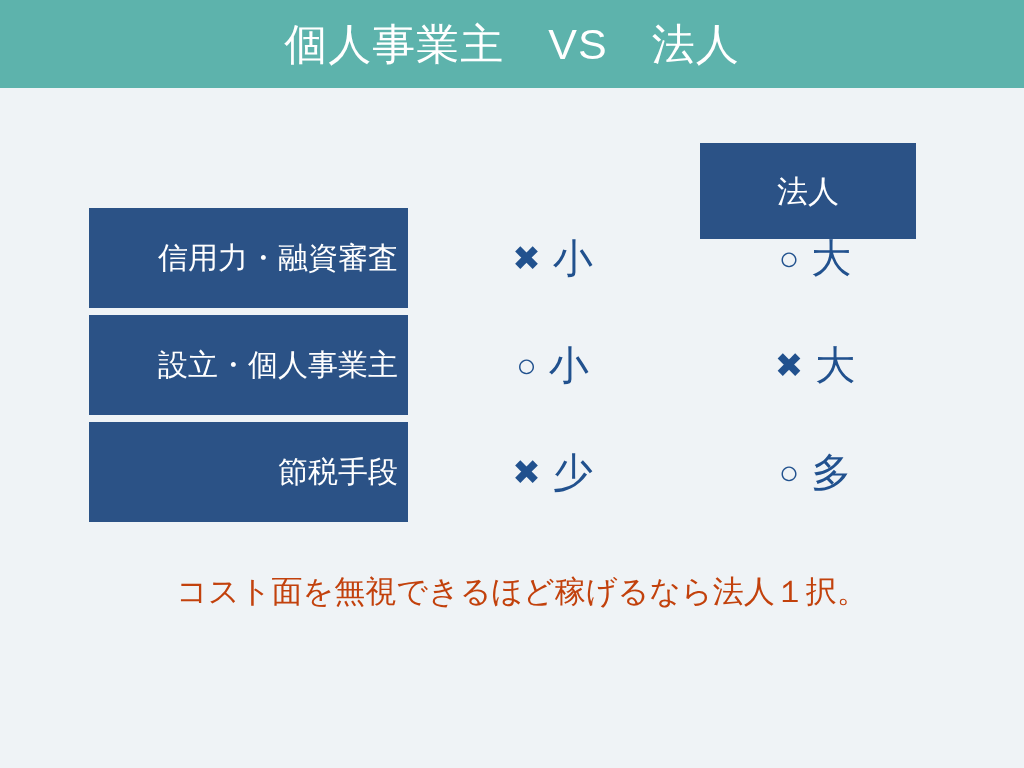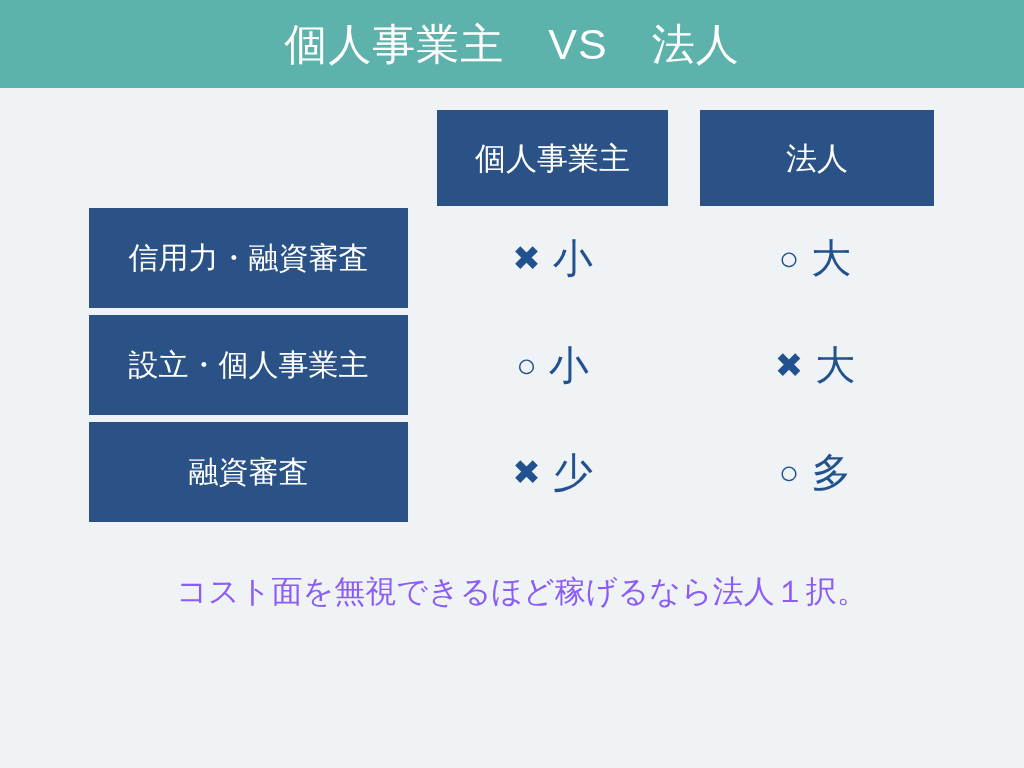--- a/index.html
+++ b/index.html
@@ -63,21 +63,21 @@
     justify-content: center;
     box-sizing: border-box;
   }
   .col-head-label {
     color: #ffffff;
     font-size: 31px;
     line-height: 1;
     white-space: nowrap;
   }
   .col-head.col-a { left: 437px; width: 231px; }
-  .col-head.col-b { left: 700px; width: 234px; }
+  .col-head.col-b { left: 700px; width: 216px; margin-top: 33px; }
 
   .rows {
     position: absolute;
     left: 0;
     top: 120px;
     width: 1024px;
   }
   .row {
     position: relative;
     height: 100px;
@@ -85,21 +85,21 @@
   }
   .row-label {
     position: absolute;
     left: 89px;
     top: 0;
     width: 319px;
     height: 100px;
     background: #2b5286;
     display: flex;
     align-items: center;
-    justify-content: center;
+    justify-content: flex-end;
     box-sizing: border-box;
     padding: 0 10px;
   }
   .row-label-text {
     color: #ffffff;
     font-size: 30px;
     line-height: 1;
     white-space: nowrap;
   }
   .cell {
@@ -134,40 +134,37 @@
 
   
   .footer {
     position: absolute;
     left: 0;
     top: 566px;
     width: 1024px;
     text-align: center;
   }
   .footer-line {
-    color: #8b5cf6;
+    color: #c2410c;
     font-size: 31px;
     line-height: 52px;
     white-space: nowrap;
     margin-left: 20px;
   }
 </style>
 </head>
 <body>
 
 <div class="banner">
   <div class="banner-title">個人事業主　VS　法人</div>
 </div>
 
 <div class="table">
 
   <div class="col-headers">
-    <div class="col-head col-a">
-      <span class="col-head-label">個人事業主</span>
-    </div>
     <div class="col-head col-b">
       <span class="col-head-label">法人</span>
     </div>
   </div>
 
   <div class="rows">
 
     <div class="row">
       <div class="row-label">
         <span class="row-label-text">信用力・融資審査</span>
@@ -191,21 +188,21 @@
         <span class="cell-value">小</span>
       </div>
       <div class="cell cell-b">
         <span class="mark mark-x">✖</span>
         <span class="cell-value">大</span>
       </div>
     </div>
 
     <div class="row">
       <div class="row-label">
-        <span class="row-label-text">融資審査</span>
+        <span class="row-label-text">節税手段</span>
       </div>
       <div class="cell cell-a">
         <span class="mark mark-x">✖</span>
         <span class="cell-value">少</span>
       </div>
       <div class="cell cell-b">
         <span class="mark mark-o">○</span>
         <span class="cell-value">多</span>
       </div>
     </div>

